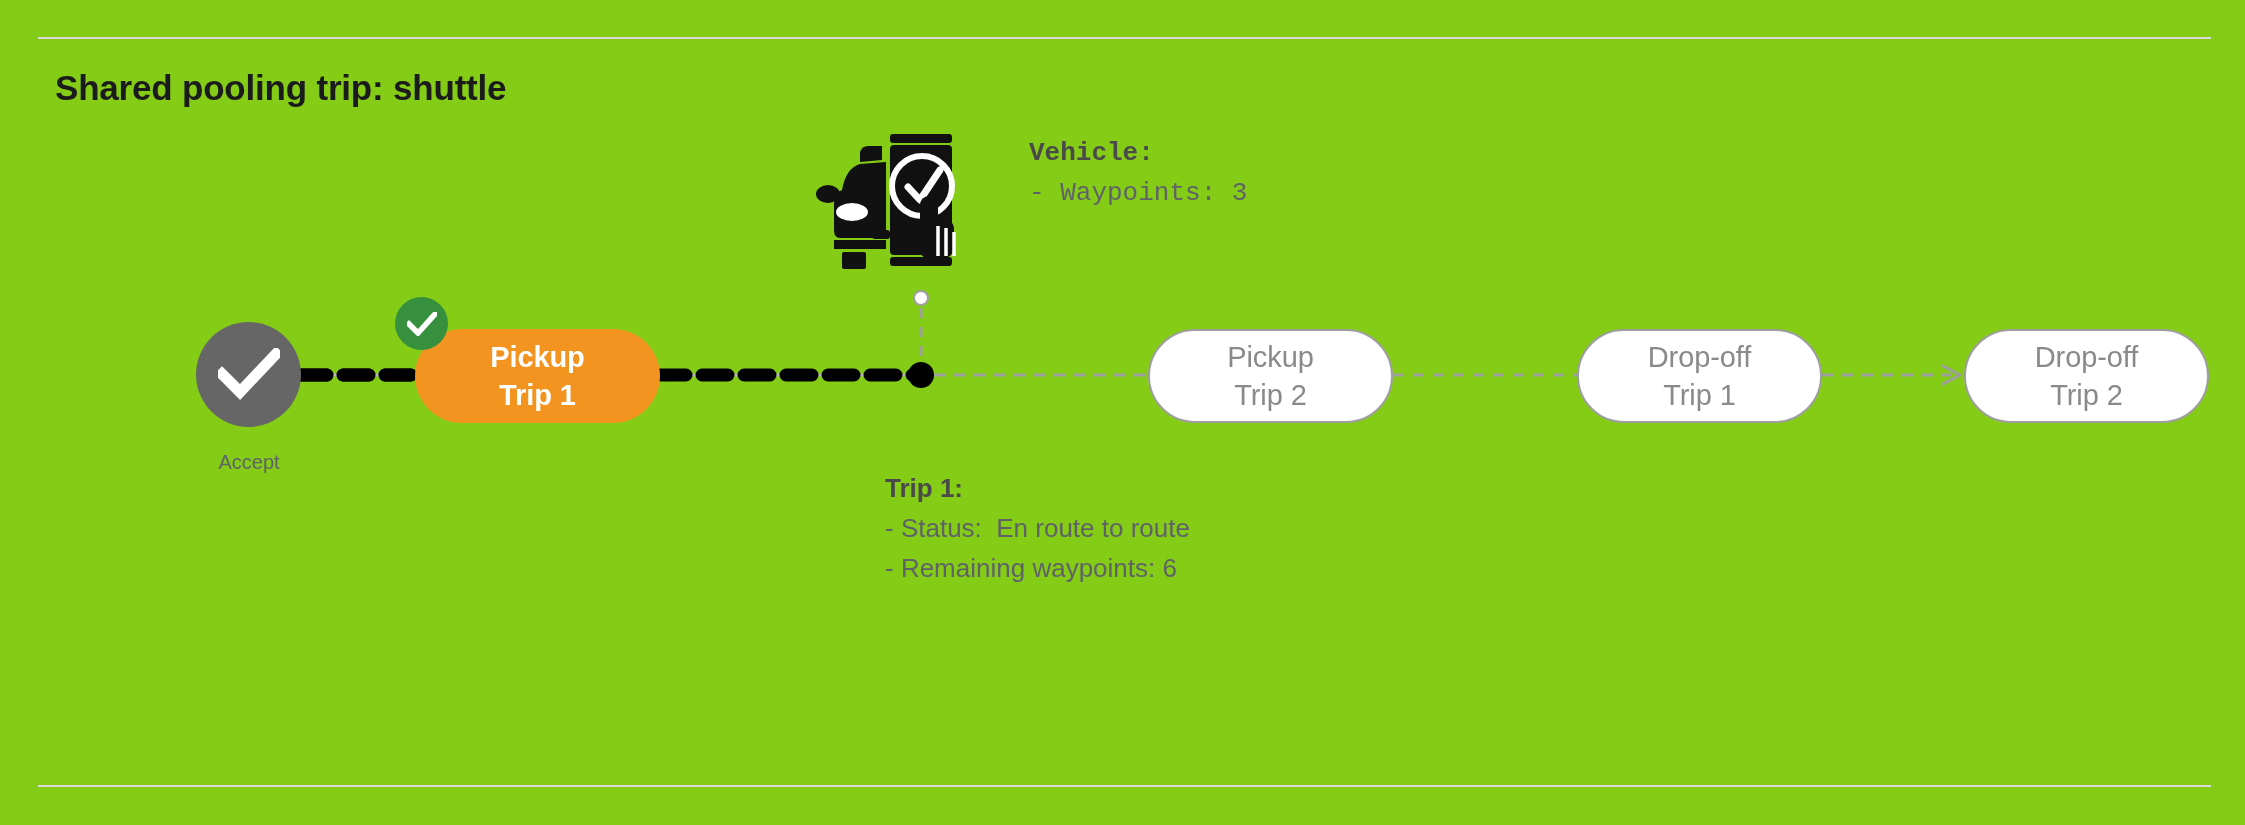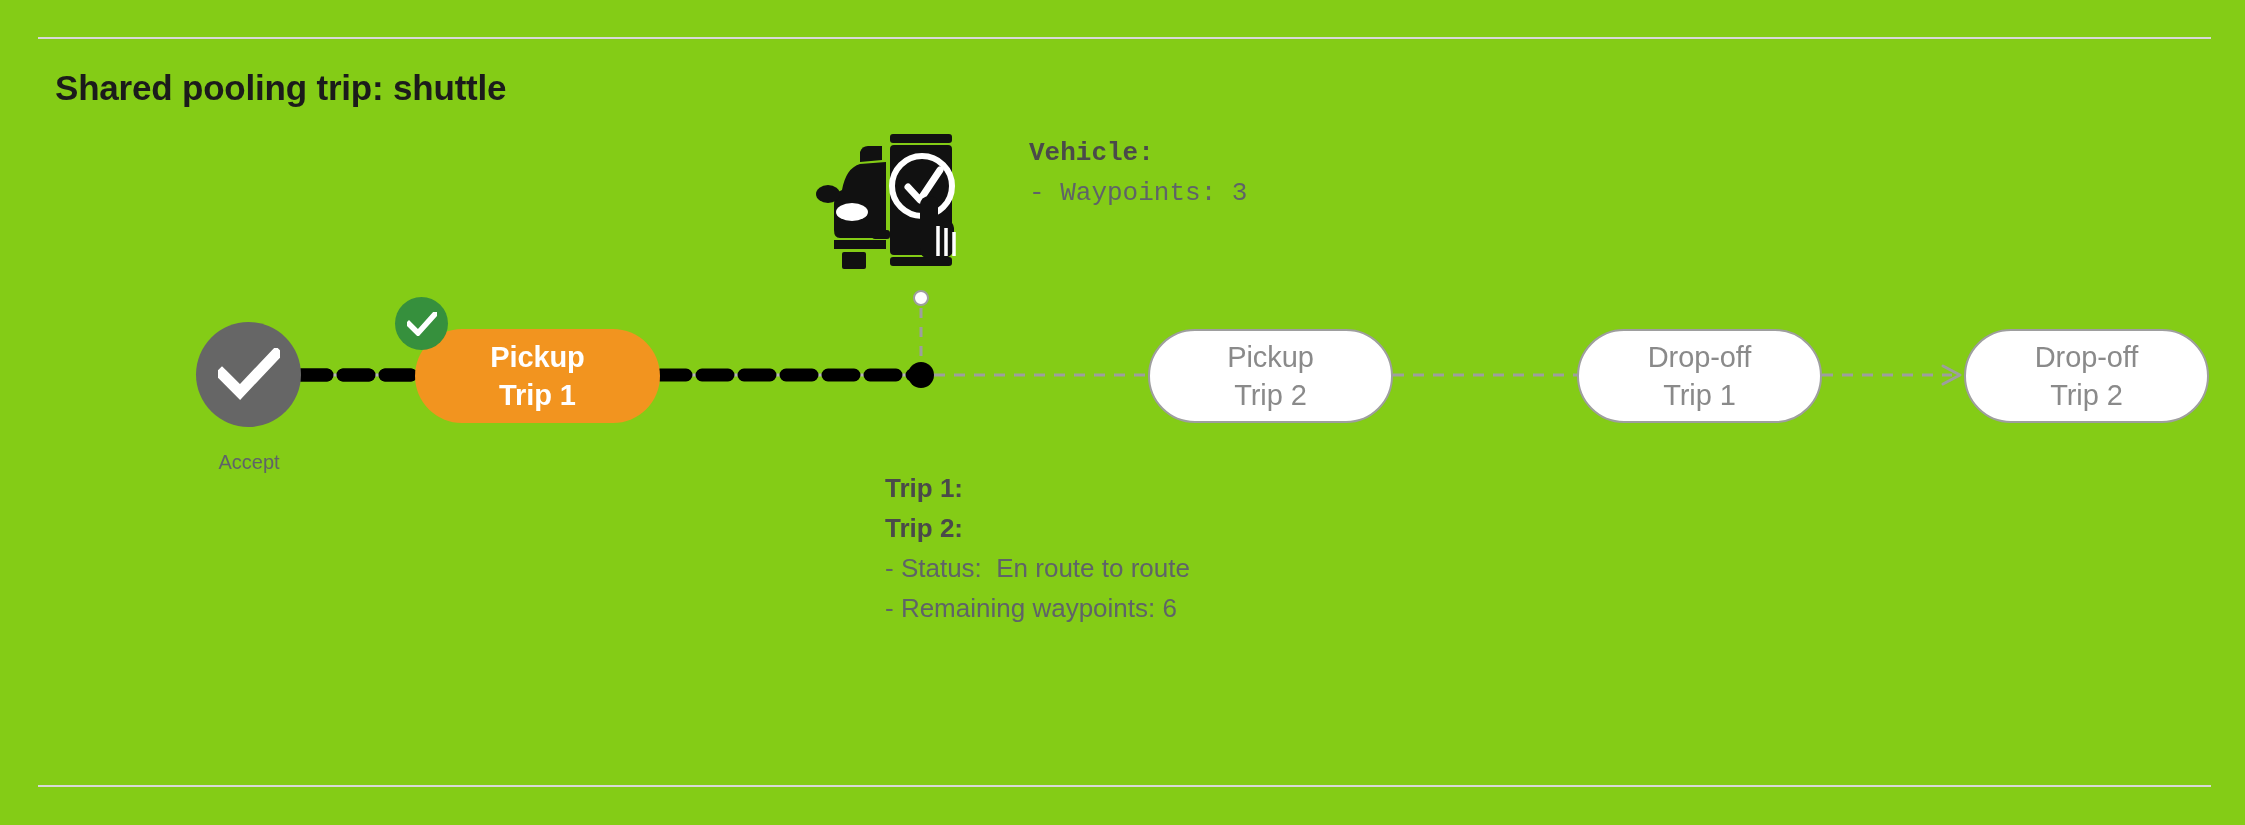--- a/index.html
+++ b/index.html
@@ -253,18 +253,17 @@
     <div>Drop-off</div>
     <div>Trip 1</div>
   </div>
   <div class="node-pending node-p3">
     <div>Drop-off</div>
     <div>Trip 2</div>
   </div>
 
   <div class="info-trips">
     <div class="info-line head">Trip 1:</div>
-    <div class="info-line head">Trip 2:</div>
     <div class="info-line">- Status:  En route to route</div>
     <div class="info-line">- Remaining waypoints: 6</div>
   </div>
 
 </div>
 
 </body></html>

